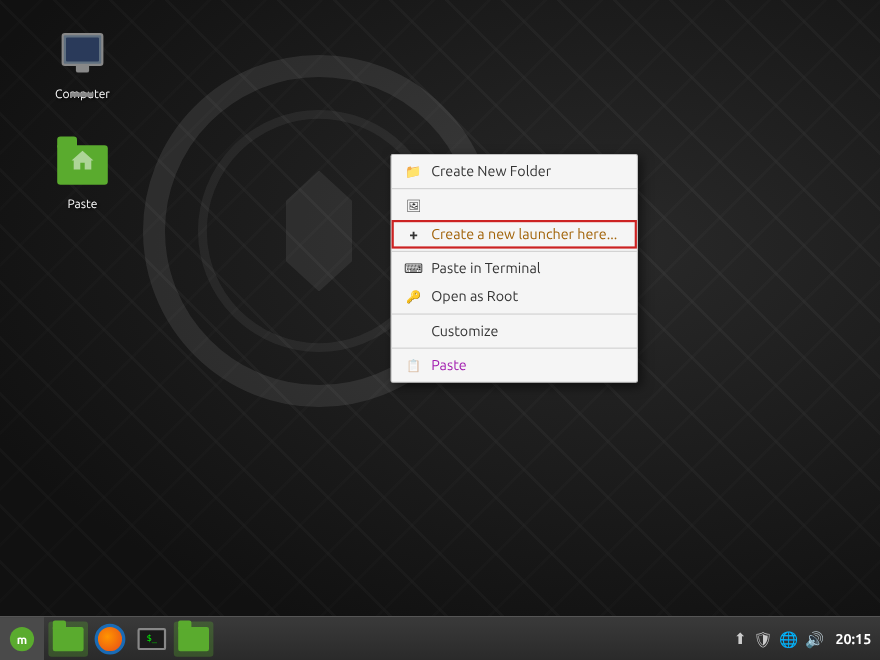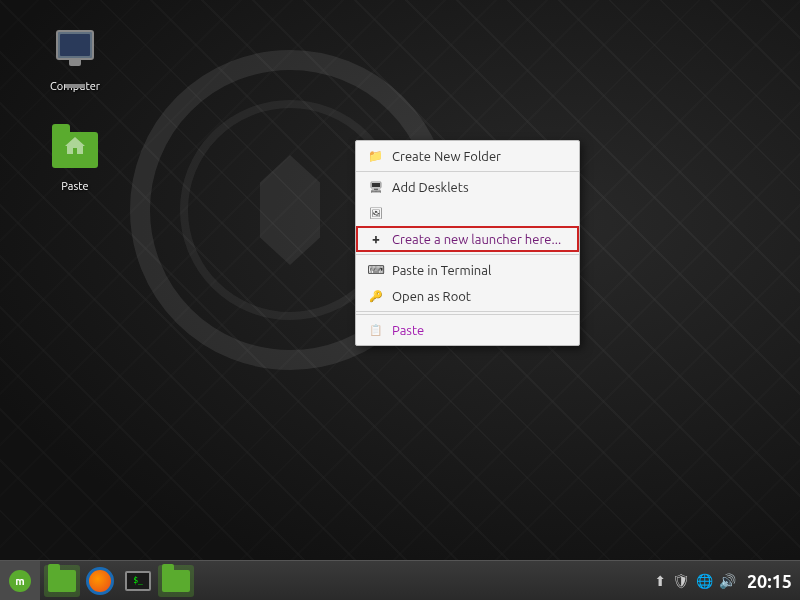--- a/index.html
+++ b/index.html
@@ -168,21 +168,21 @@
       padding: 5px 12px;
       cursor: pointer;
       font-size: 13px;
       color: #333;
       position: relative;
       min-height: 26px;
     }
 
     .menu-item.highlighted {
       background: transparent;
-      color: #701a75;
+      color: #a16207;
       outline: 2px solid #cc3333;
       outline-offset: -2px;
     }
 
     .menu-item.disabled {
       color: #a21caf;
       cursor: default;
     }
 
     .menu-separator {
@@ -269,21 +269,21 @@
     }
 
     .systray-icon {
       color: #ccc;
       font-size: 14px;
       cursor: pointer;
     }
 
     .systray-clock {
       color: white;
-      font-size: 18px;
+      font-size: 13px;
       font-weight: bold;
       margin-left: 4px;
     }
 
     
     .folder-green {
       width: 28px;
       height: 22px;
       background: #5aab2e;
       border-radius: 0 2px 2px 2px;
@@ -410,24 +410,20 @@
   <div class="context-menu">
 
     <div class="menu-item">
       <span class="menu-icon icon-newfolder"></span>
       <span>Create New Folder</span>
     </div>
 
 
     <div class="menu-separator"></div>
 
-    <div class="menu-item">
-      <span class="menu-icon icon-desklet"></span>
-      <span>Add Desklets</span>
-    </div>
 
     <div class="menu-item">
       <span class="menu-icon icon-wallpaper"></span>
     </div>
 
     <div class="menu-item highlighted" style="outline: 2px solid #cc2222; outline-offset: -2px;">
       <span class="menu-icon icon-launcher"></span>
       <span>Create a new launcher here...</span>
     </div>
 
@@ -438,20 +434,24 @@
       <span>Paste in Terminal</span>
     </div>
 
     <div class="menu-item">
       <span class="menu-icon icon-root"></span>
       <span>Open as Root</span>
     </div>
 
     <div class="menu-separator"></div>
 
+    <div class="menu-item">
+      <span class="menu-icon"></span>
+      <span>Customize</span>
+    </div>
 
     <div class="menu-separator"></div>
 
     <div class="menu-item disabled">
       <span class="menu-icon icon-paste"></span>
       <span>Paste</span>
     </div>
 
   </div>
 

